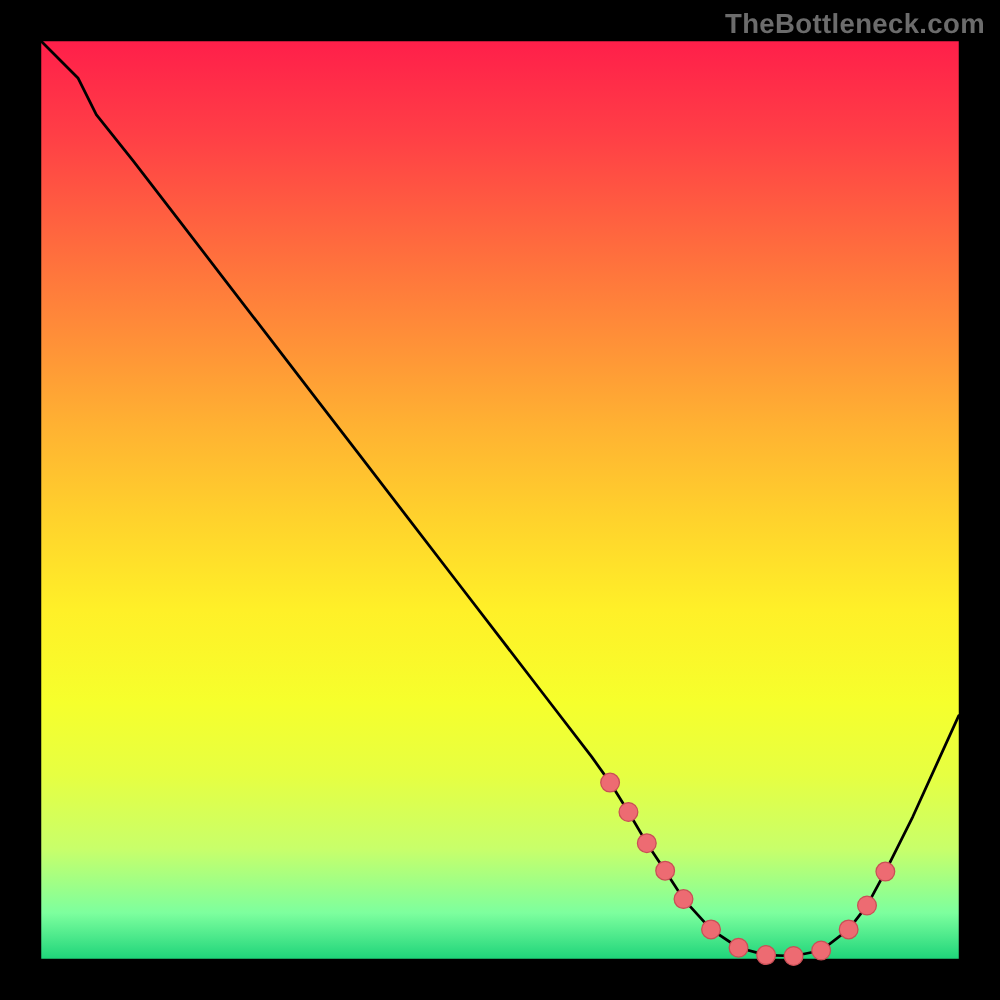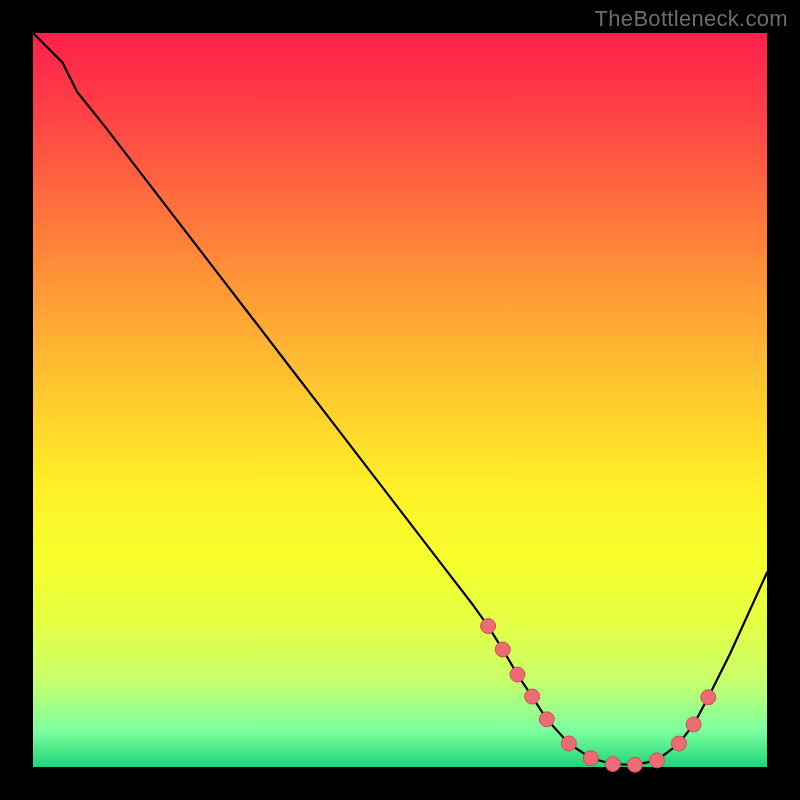--- a/index.html
+++ b/index.html
@@ -42,21 +42,21 @@
       #1fd47a 100%
     );
   }
   .watermark {
     position: absolute;
     top: 6px;
     right: 12px;
     color: #6c6c6c;
     font-size: 22px;
     letter-spacing: 0.3px;
-    font-weight: 400;
+    font-weight: 700;
     user-select: none;
   }
   svg.curve {
     position: absolute;
     left: 0;
     top: 0;
     width: 734px;
     height: 734px;
     overflow: visible;
   }

